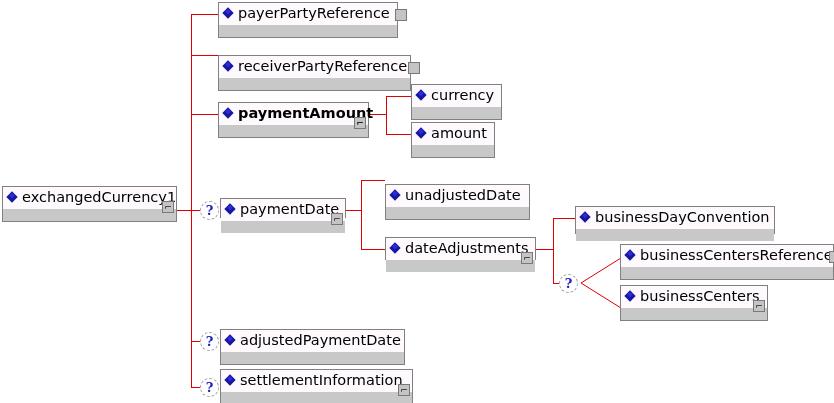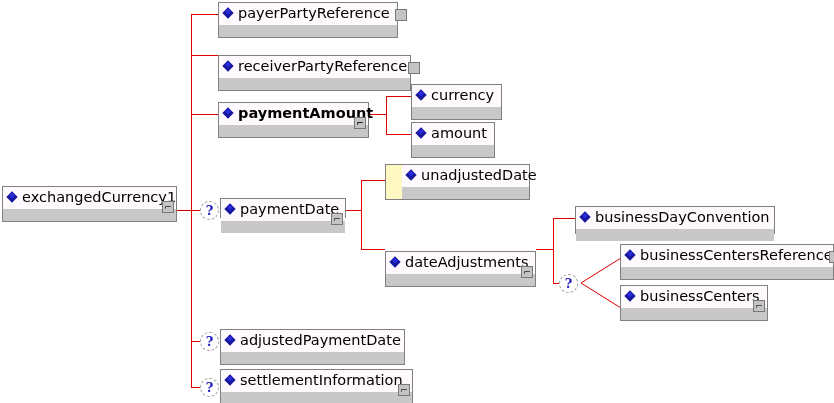--- a/index.html
+++ b/index.html
@@ -14,21 +14,21 @@
     background: #ffffff;
     font-family: "DejaVu Sans", sans-serif;
     overflow: hidden;
   }
 
   
   .node {
     position: absolute;
     box-sizing: border-box;
     border: 1px solid #808080;
-    background: #fef9c3;
+    background: #4c1d95;
     overflow: visible;
   }
   .node .title {
     position: relative;
     box-sizing: border-box;
     height: 21px;
     line-height: 20px;
     padding-left: 19px;
     font-size: 14.5px;
     color: #000000;
@@ -198,29 +198,29 @@
   <div class="optmark" style="left:200px; top:201px;">?</div>
   <div class="node" style="left:220px; top:198px; width:126px; height:20px;">
     <div class="title">
       <span class="diamond"></span>
       <span>paymentDate</span>
       <span class="expander">⌐</span>
     </div>
     <div class="foot"></div>
   </div>
 
-  <div class="node" style="left:385px; top:164px; width:145px; height:36px;padding-left:16px;">
+  <div class="node" style="left:385px; top:184px; width:145px; height:36px;">
     <div class="title">
       <span class="diamond"></span>
       <span>unadjustedDate</span>
     </div>
     <div class="foot"></div>
   </div>
 
-  <div class="node" style="left:385px; top:251px; width:151px; height:36px;">
+  <div class="node" style="left:385px; top:237px; width:151px; height:23px;">
     <div class="title">
       <span class="diamond"></span>
       <span>dateAdjustments</span>
       <span class="expander">⌐</span>
     </div>
     <div class="foot"></div>
   </div>
 
   <div class="node" style="left:575px; top:206px; width:200px; height:28px;">
     <div class="title">

